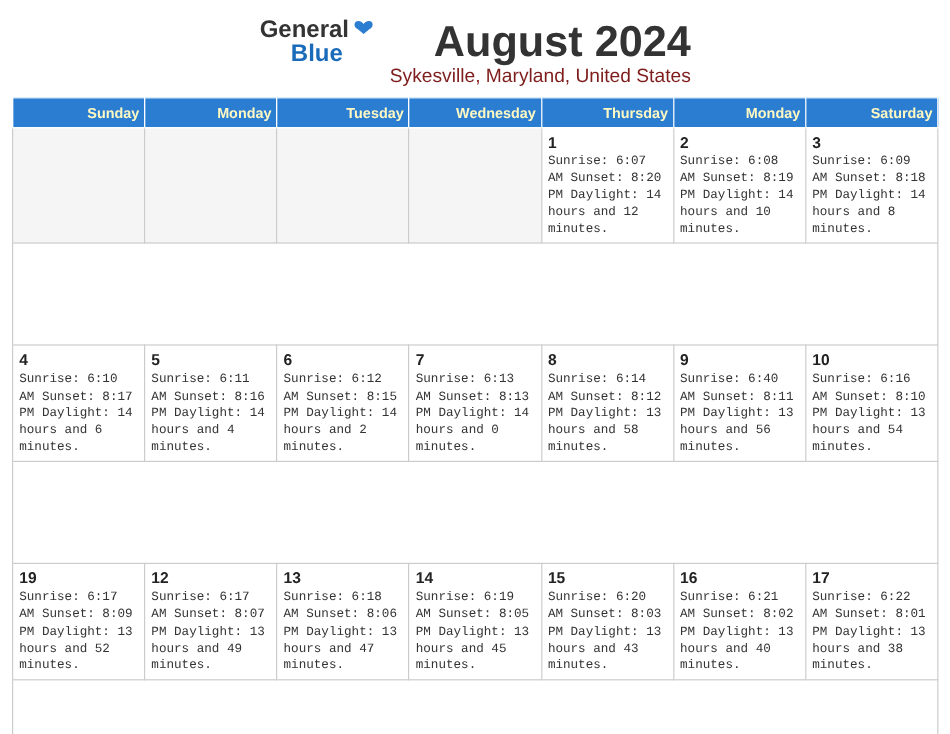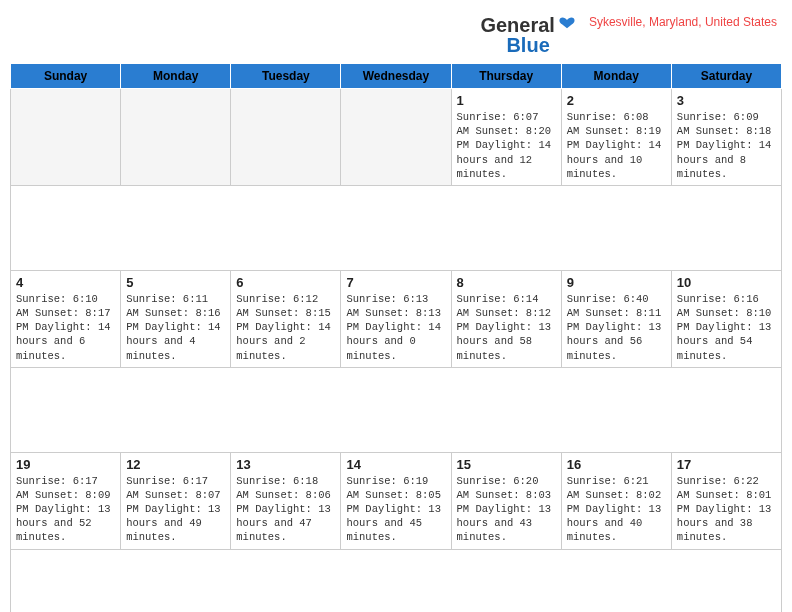--- a/index.html
+++ b/index.html
@@ -5,21 +5,21 @@
     * { box-sizing: border-box; margin: 0; padding: 0; }
     body {
       font-family: Arial, sans-serif;
       background: #fff;
       width: 792px;
       min-height: 612px;
       padding: 10px;
     }
     .header-area {
       display: flex;
-      justify-content: flex-end;
+      justify-content: center;
       align-items: flex-start;
       margin-bottom: 8px;
       padding: 5px 5px 0 5px;
     }
     .logo {
       display: flex;
       flex-direction: column;
       align-items: flex-start;
     }
     .logo-general {
@@ -48,34 +48,34 @@
     .title-area {
       text-align: right;
     }
     .month-title {
       font-size: 36px;
       font-weight: bold;
       color: #333;
       line-height: 1.1;
     }
     .subtitle {
-      font-size: 12px;
-      color: #ef4444;
+      font-size: 16px;
+      color: #7f1d1d;
       margin-left: 12px;
     }
     .calendar {
       width: 100%;
       border-collapse: collapse;
       font-size: 11px;
     }
     .calendar th {
       background: #2a7dd1;
-      color: #000000;
+      color: #fef9c3;
       padding: 5px 4px;
-      text-align: center;
+      text-align: right;
       font-size: 12px;
       font-weight: bold;
       border: 1px solid #fff;
     }
     .calendar td {
       border: 1px solid #ccc;
       vertical-align: top;
       padding: 4px 5px;
       width: 14.28%;
       height: 85px;
@@ -108,20 +108,21 @@
   <div class="logo">
     <div class="logo-row">
       <span class="logo-general">General</span>
       <svg class="logo-bird" viewBox="0 0 24 20" xmlns="http://www.w3.org/2000/svg">
         <path d="M20 2 C18 0, 14 1, 12 4 C10 1, 6 0, 4 2 C2 4, 3 8, 6 9 L12 14 L18 9 C21 8, 22 4, 20 2Z" fill="#2a7dd1"></path>
       </svg>
     </div>
     <span class="logo-blue">Blue</span>
   </div>
   <div class="title-area">
+    <div class="month-title">August 2024</div>
     <div class="subtitle">Sykesville, Maryland, United States</div>
   </div>
 </div>
 
 <table class="calendar">
   <thead>
     <tr>
     <th>Sunday</th>
         <th>Monday</th>
         <th>Tuesday</th>

